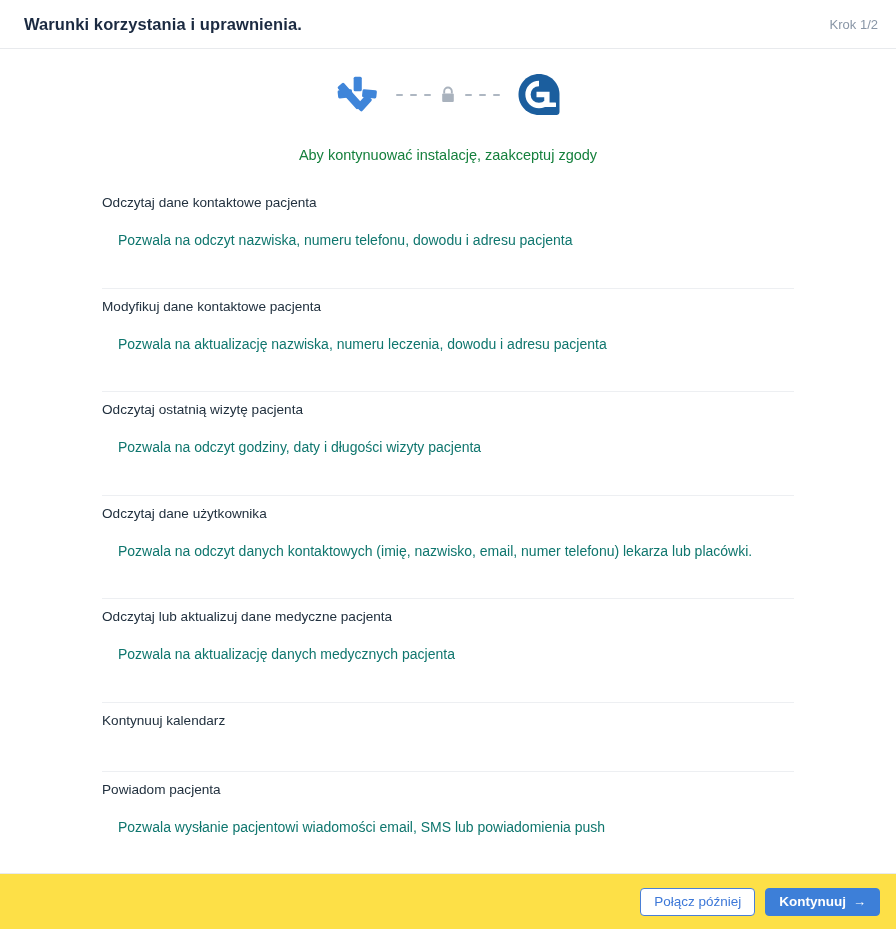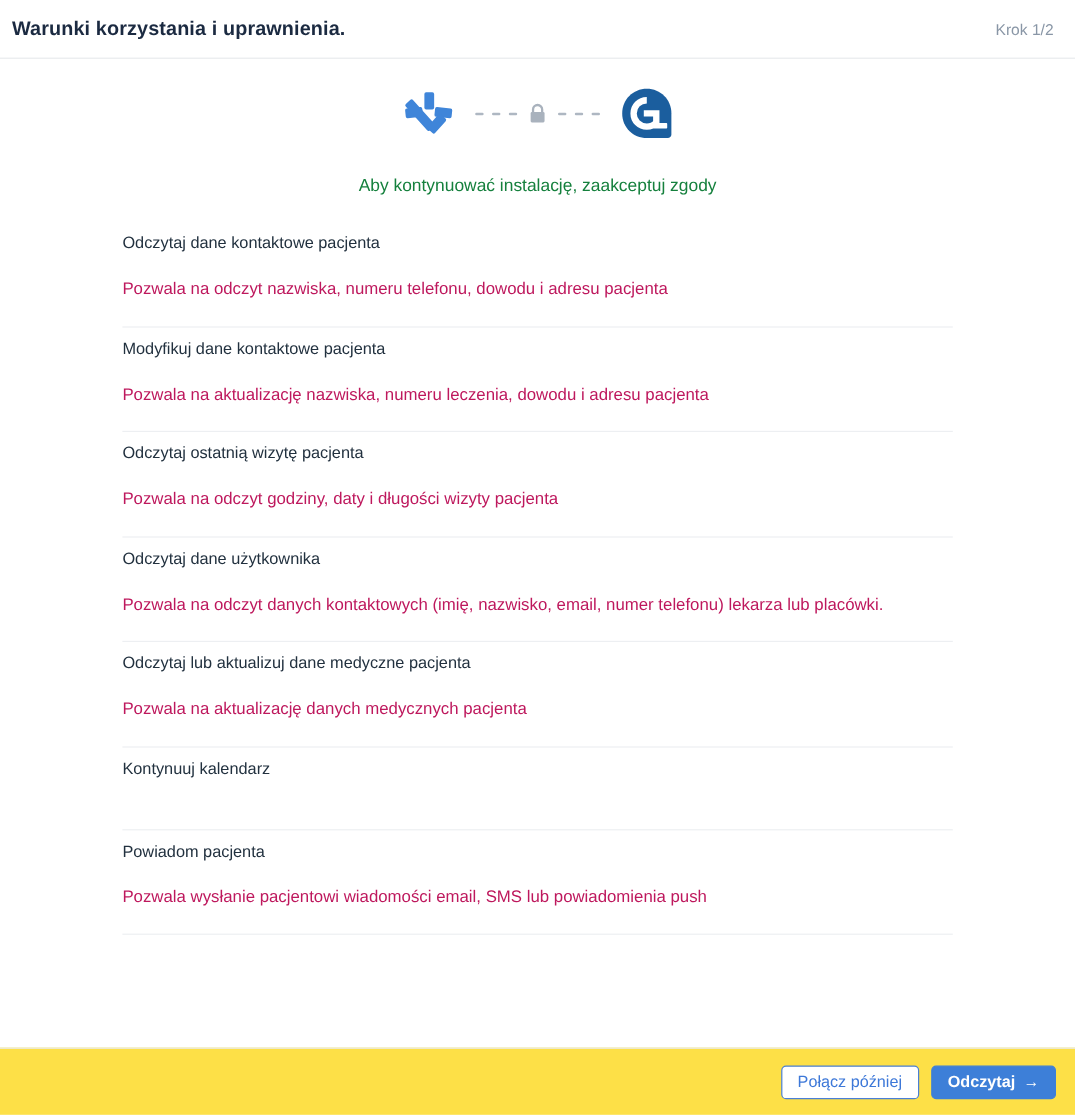--- a/index.html
+++ b/index.html
@@ -25,21 +25,21 @@
   }
 
   
   .header {
     height: 49px;
     box-sizing: border-box;
     border-bottom: 1px solid #e8eaed;
     display: flex;
     align-items: center;
     justify-content: space-between;
-    padding: 0 16px 0 10px;
+    padding: 0 16px 0 24px;
     flex: 0 0 auto;
   }
   .header-title {
     font-size: 16.5px;
     font-weight: bold;
     color: #1b2a41;
     letter-spacing: 0.1px;
     line-height: 1;
   }
   .header-step {
@@ -126,23 +126,23 @@
   }
   .perm-title {
     font-size: 13.6px;
     font-weight: normal;
     color: #22313f;
     margin: 0 0 20px 0;
     line-height: 1.2;
   }
   .perm-desc {
     font-size: 14px;
-    color: #be185d;
+    color: #0f766e;
     line-height: 1.3;
-    margin: 0;
+    margin: 16px;
   }
 
   
   .footer {
     flex: 0 0 auto;
     height: 56px;
     box-sizing: border-box;
     border-top: 1px solid #e8eaed;
     display: flex;
     align-items: center;
@@ -275,18 +275,18 @@
         <div class="perm-desc">Pozwala wysłanie pacjentowi wiadomości email, SMS lub powiadomienia push</div>
       </div>
 
     </div>
 
   </div>
 
   <div class="footer">
     <button class="btn btn-secondary">Połącz później</button>
     <button class="btn btn-primary">
-      <span>Odczytaj</span>
+      <span>Kontynuuj</span>
       <span class="arrow">→</span>
     </button>
   </div>
 
 </div>
 
 </body></html>

